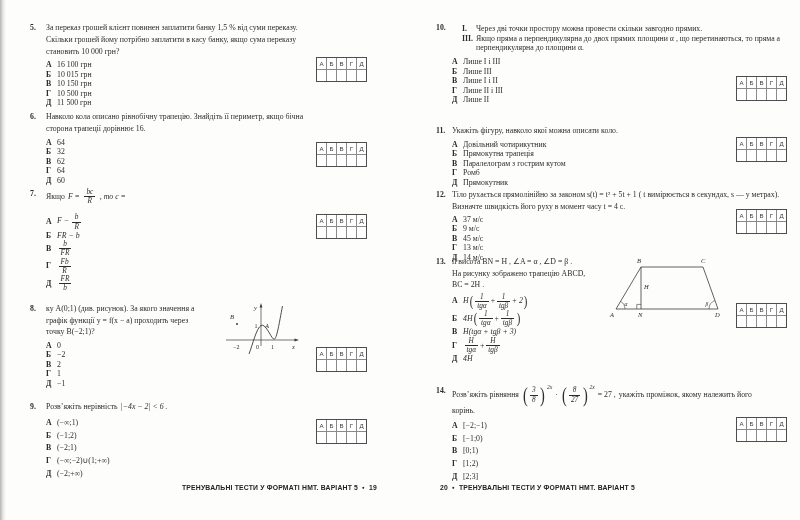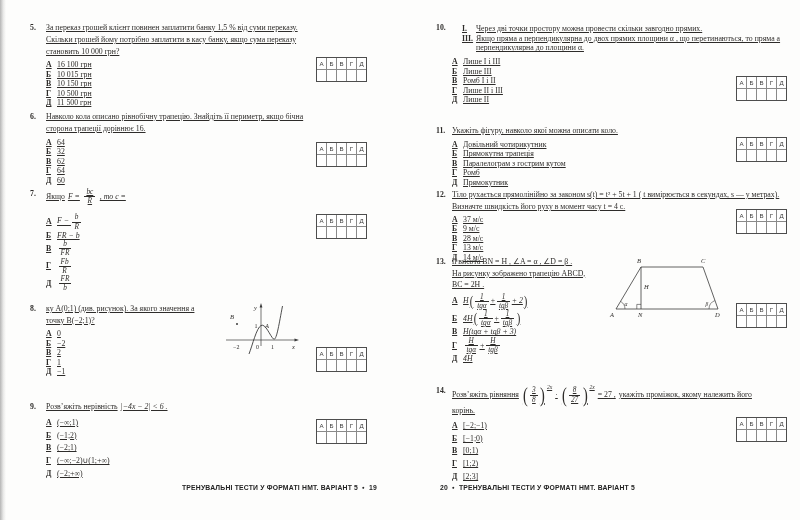--- a/index.html
+++ b/index.html
@@ -6,21 +6,21 @@
   html,body{width:800px;height:520px;}
   body{position:relative;background:#fdfdfc;font-family:"Liberation Serif",serif;color:#2e2c2a;overflow:hidden;}
   .edge{position:absolute;left:0;top:0;bottom:0;width:6px;
         background:linear-gradient(to right,#b5b5b5,#e9e9e8 55%,#fdfdfc);}
   .page{position:absolute;top:0;height:520px;}
   #page-left{left:30px;width:372px;}
   #page-right{left:436px;width:384px;}
 
   .q{position:absolute;left:0;display:flex;align-items:flex-start;}
   .qnum{font-weight:bold;width:16px;flex-shrink:0;font-size:7.8px;line-height:11.8px;}
-  .qbody{font-size:7.8px;line-height:11.8px;width:278px;text-decoration:underline;}
+  .qbody{font-size:7.8px;line-height:11.8px;width:278px;}
   #page-right .qbody{width:354px;}
   .q8 .qbody{width:170px;}
   .q13 .qbody{width:152px;}
   .qline{display:block;}
 
   .opts{list-style:none;margin-top:3px;}
   .opts li{display:flex;align-items:baseline;line-height:9.5px;min-height:9.5px;}
   .opts.tall li{line-height:12.8px;min-height:12.8px;}
   .olet{font-weight:bold;width:11px;flex-shrink:0;}
   .fracopts{margin-top:8px;}
@@ -216,20 +216,21 @@
         <div class="ag-cell"></div>
         <div class="ag-cell"></div>
       </div>
     </div>
 
   <div class="q q8" style="top:303px">
     <span class="qnum">8.</span>
     <div class="qbody">
       <p class="qtext" style="line-height:11.5px">
         <span class="qline">ку A(0;1) (див. рисунок). За якого значення a</span>
+        <span class="qline">графік функції y = f(x − a) проходить через</span>
         <span class="qline">точку B(−2;1)?</span>
       </p>
       <ul class="opts" style="margin-top:3px">
           <li>
             <span class="olet">А</span>
             <span class="otxt">0</span>
           </li>
           <li>
             <span class="olet">Б</span>
             <span class="otxt">−2</span>
@@ -359,21 +360,21 @@
           <li>
             <span class="olet">А</span>
             <span class="otxt">Лише І і ІІІ</span>
           </li>
           <li>
             <span class="olet">Б</span>
             <span class="otxt">Лише ІІІ</span>
           </li>
           <li>
             <span class="olet">В</span>
-            <span class="otxt">Ромб І і ІІ</span>
+            <span class="otxt">Лише І і ІІ</span>
           </li>
           <li>
             <span class="olet">Г</span>
             <span class="otxt">Лише ІІ і ІІІ</span>
           </li>
           <li>
             <span class="olet">Д</span>
             <span class="otxt">Лише ІІ</span>
           </li>
         </ul>
@@ -449,21 +450,21 @@
           <li>
             <span class="olet">А</span>
             <span class="otxt">37 м/с</span>
           </li>
           <li>
             <span class="olet">Б</span>
             <span class="otxt">9 м/с</span>
           </li>
           <li>
             <span class="olet">В</span>
-            <span class="otxt">28 м/с</span>
+            <span class="otxt">45 м/с</span>
           </li>
           <li>
             <span class="olet">Г</span>
             <span class="otxt">13 м/с</span>
           </li>
           <li>
             <span class="olet">Д</span>
             <span class="otxt">14 м/с</span>
           </li>
         </ul>

